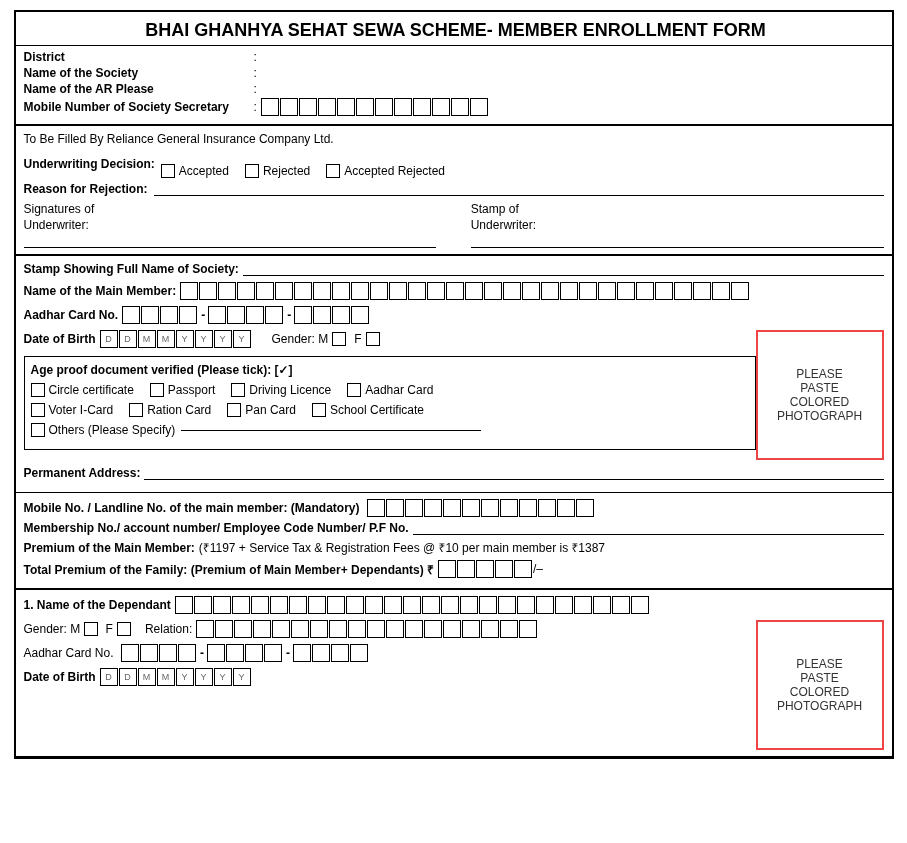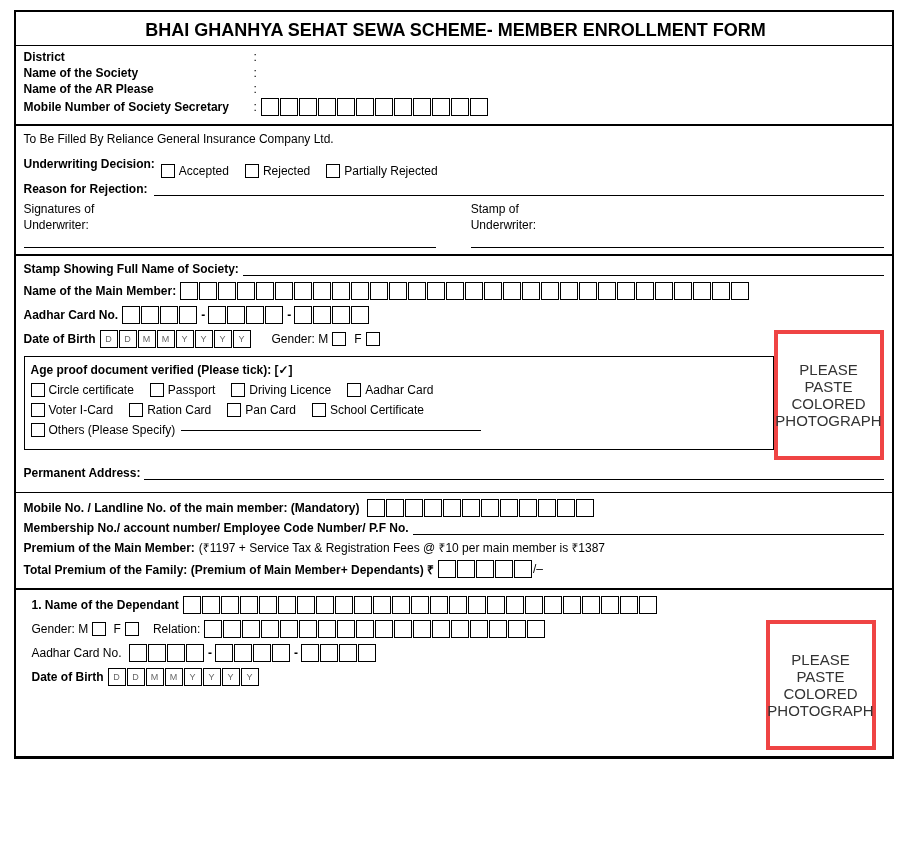--- a/index.html
+++ b/index.html
@@ -126,28 +126,28 @@
     .aadhar-group {
       display: flex;
       align-items: center;
     }
     .dash {
       margin: 0 3px;
       font-weight: bold;
     }
     
     .photo-area {
-      border: 4px solid #ef4444;
-      width: 110px;
+      border: 2px solid #ef4444;
+      width: 128px;
       min-height: 130px;
       display: flex;
       align-items: center;
       justify-content: center;
       text-align: center;
-      font-size: 15px;
+      font-size: 12px;
       color: #333;
       padding: 4px;
       margin-left: auto;
     }
     
     .dob-gender-photo {
       display: flex;
       align-items: flex-start;
       margin-bottom: 6px;
     }
@@ -198,21 +198,21 @@
       border-bottom: 2px solid #000;
     }
     .premium-row {
       margin-bottom: 4px;
       display: flex;
       align-items: center;
       flex-wrap: wrap;
     }
     
     .dependant-section {
-      padding: 6px 16px;
+      padding: 6px 8px;
       border-bottom: 1px solid #000;
     }
     .dep-row {
       display: flex;
       align-items: center;
       margin-bottom: 6px;
     }
     .full-underline {
       border-bottom: 1px solid #000;
       flex: 1;
@@ -266,21 +266,21 @@
       <div class="checkbox-option">
         <div class="checkbox-sq"></div>
         <span>Accepted</span>
       </div>
       <div class="checkbox-option">
         <div class="checkbox-sq"></div>
         <span>Rejected</span>
       </div>
       <div class="checkbox-option">
         <div class="checkbox-sq"></div>
-        <span>Partially Rejected</span>
+        <span>Accepted Rejected</span>
       </div>
     </div>
     <div class="rejection-row">
       <span class="uw-label">Reason for Rejection:</span>
       <div class="underline-field"></div>
     </div>
     <div class="signatures-row">
       <div class="sig-block">
         <span class="sig-label">Signatures of</span>
         <span class="sig-label">Underwriter:</span>

